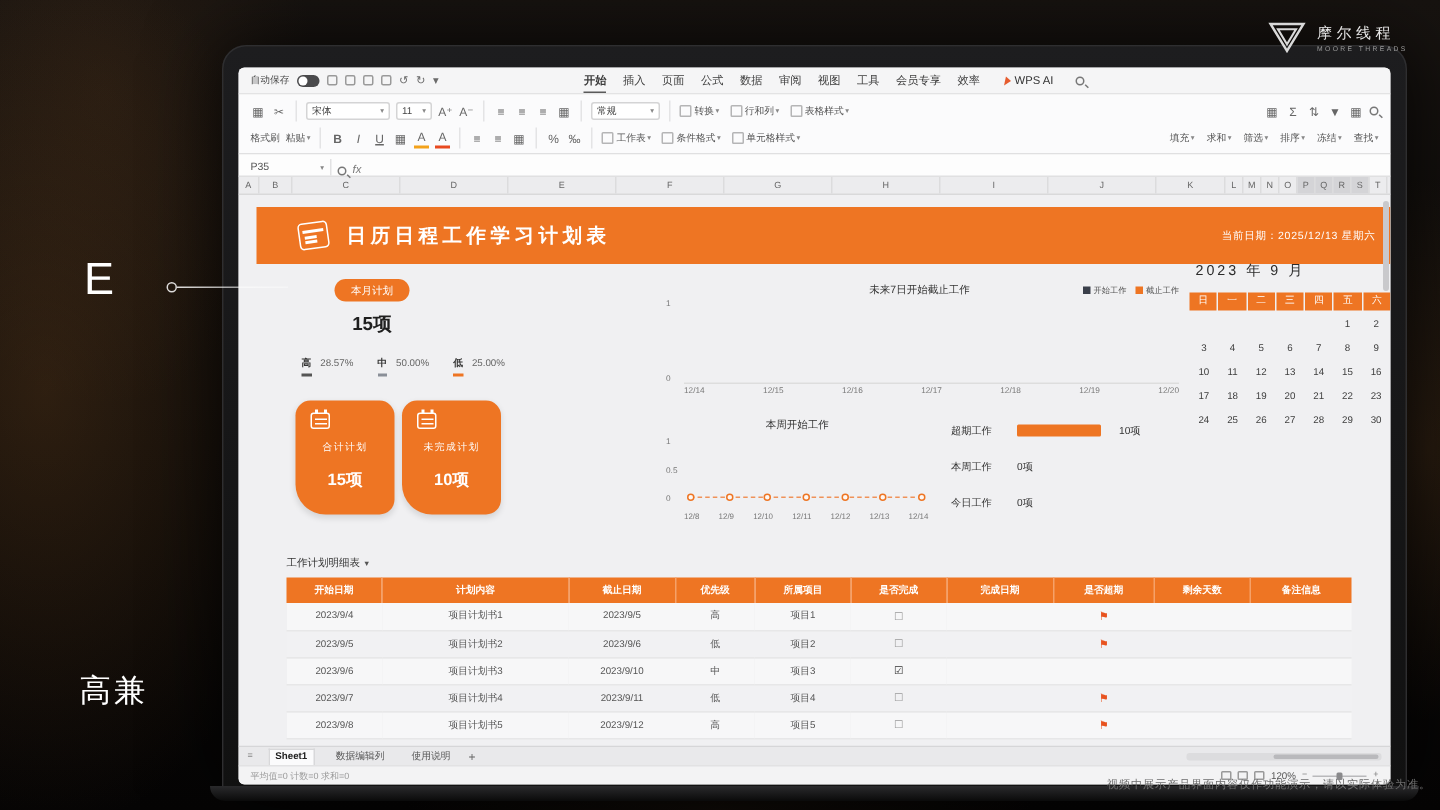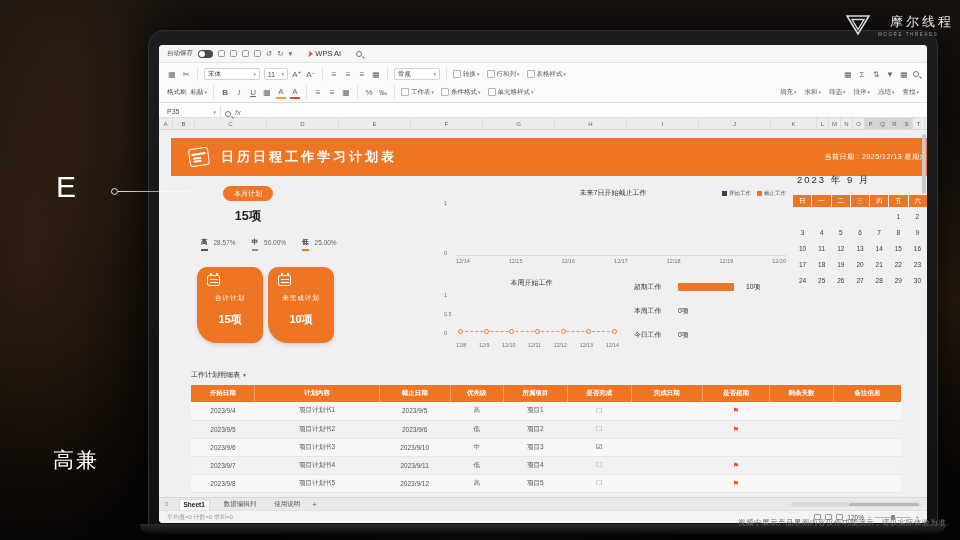--- a/index.html
+++ b/index.html
@@ -66,21 +66,21 @@
   .colheads span:nth-of-type(5){width:72px}.colheads span:nth-of-type(6){width:72px}
   .colheads span:nth-of-type(7){width:72px}.colheads span:nth-of-type(8){width:72px}
   .colheads span:nth-of-type(9){width:72px}.colheads span:nth-of-type(10){width:72px}
   .colheads span:nth-of-type(11){width:46px}.colheads span:nth-of-type(n+12){width:12px}
   .colheads span:nth-of-type(16),.colheads span:nth-of-type(17),
   .colheads span:nth-of-type(18),.colheads span:nth-of-type(19){background:#d4d4d7;}
 
   
   .sheet { position:relative; flex:1; background:#f0f0f2; overflow:hidden; }
   .banner { position:absolute; left:12px; right:0; top:8px; height:38px; background:#ee7523;
-    display:flex; align-items:center; color:#fff; padding:0 0; }
+    display:flex; align-items:center; color:#fff; padding:0 10px; }
   .banner-icon { width:20px; height:18px; border:1.5px solid #fff; border-radius:3px; background:#ee7523;
     transform:rotate(-8deg); margin:0 12px 0 18px; position:relative; }
   .banner-icon::before { content:""; position:absolute; left:2px; top:4px; right:2px; height:1.5px; background:#fff; }
   .banner-icon::after { content:""; position:absolute; left:3px; top:8px; width:8px; height:1.5px; background:#fff; box-shadow:0 3px 0 #fff; }
   .banner-title { font-size:13px; font-weight:bold; letter-spacing:3px; }
   .banner-date { margin-left:auto; font-size:7px; letter-spacing:.5px; }
 
   .stats { position:absolute; left:30px; top:56px; width:252px; }
   .pill-cols { display:flex; }
   .pill-col { width:118px; display:flex; flex-direction:column; align-items:center; }
@@ -169,21 +169,21 @@
 
   
   .ov-e { position:absolute; left:56px; top:170px; font-size:30px; color:#fff; font-weight:400; z-index:20; }
   .callout-dot { position:absolute; left:111px; top:188px; width:7px; height:7px; border:1px solid rgba(255,255,255,.85); border-radius:50%; z-index:20; }
   .callout-line { position:absolute; left:118px; top:191px; width:74px; height:1px; background:linear-gradient(90deg,rgba(255,255,255,.85),rgba(255,255,255,.35)); z-index:20; }
   .ov-headline { position:absolute; left:48px; top:374px; font-size:55px; font-weight:600; z-index:20;
     background:linear-gradient(180deg,#ffffff 30%,#9f9f9f 100%); -webkit-background-clip:text; background-clip:text; color:transparent;
     text-shadow:0 2px 8px rgba(0,0,0,.25); letter-spacing:1px; }
   .ov-subline { position:absolute; left:53px; top:446px; font-size:21px; color:#fff; z-index:20; letter-spacing:2px; }
   .brand { position:absolute; left:845px; top:13px; display:flex; align-items:center; gap:7px; z-index:20; }
-  .brand-text .cn { font-size:13px; color:#e8e8e8; letter-spacing:3px;margin-left:12px; }
+  .brand-text .cn { font-size:10px; color:#e8e8e8; letter-spacing:3px; }
   .brand-text .en { font-size:4.5px; color:#9a9a9a; letter-spacing:1.6px; margin-top:1px; }
   .watermark { position:absolute; right:6px; top:518px; font-size:7.5px; color:#6e6e6e; z-index:20; letter-spacing:.5px; }
 </style>
 </head>
 <body>
 
 <div class="stage">
 
   <div class="laptop">
     <div class="screen">
@@ -191,20 +191,33 @@
       <div class="menubar">
         <span class="autosave-label">自动保存</span>
         <span class="toggle"></span>
         <span class="qt-icon"></span>
         <span class="qt-icon"></span>
         <span class="qt-icon"></span>
         <span class="qt-icon"></span>
         <span class="glyph">↺</span>
         <span class="glyph">↻</span>
         <span class="glyph">▾</span>
+        <div class="menu-tabs">
+
+        <span>开始</span>
+            <span>插入</span>
+            <span>页面</span>
+            <span>公式</span>
+            <span>数据</span>
+            <span>审阅</span>
+            <span>视图</span>
+            <span>工具</span>
+            <span>会员专享</span>
+            <span>效率</span>
+          </div>
         <div class="wpsai">
           <span class="wpsai-mark"></span>
           <span>WPS AI</span>
         </div>
         <span class="lens" style="margin-left:10px;"></span>
       </div>
 
       <div class="ribbon">
         <div class="rrow">
           <span class="ric">▦</span>

